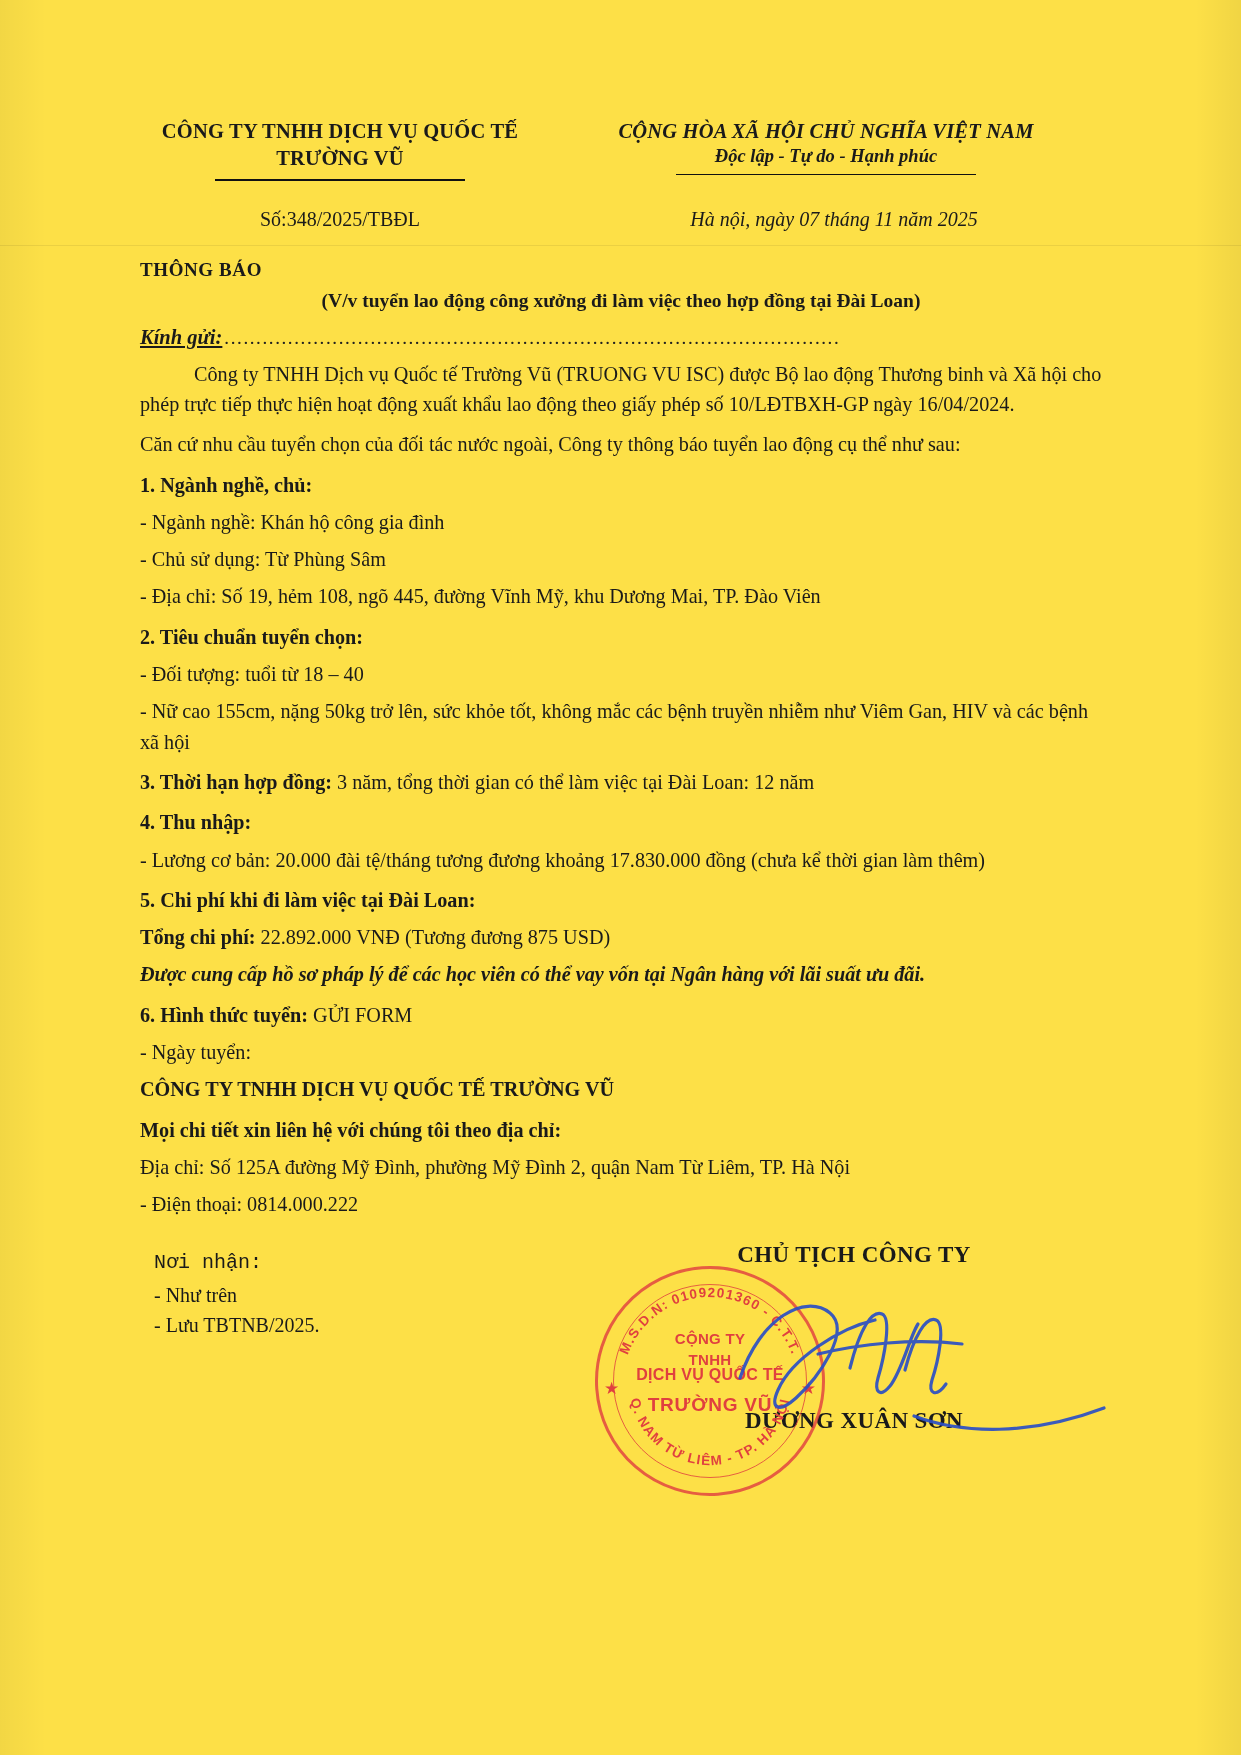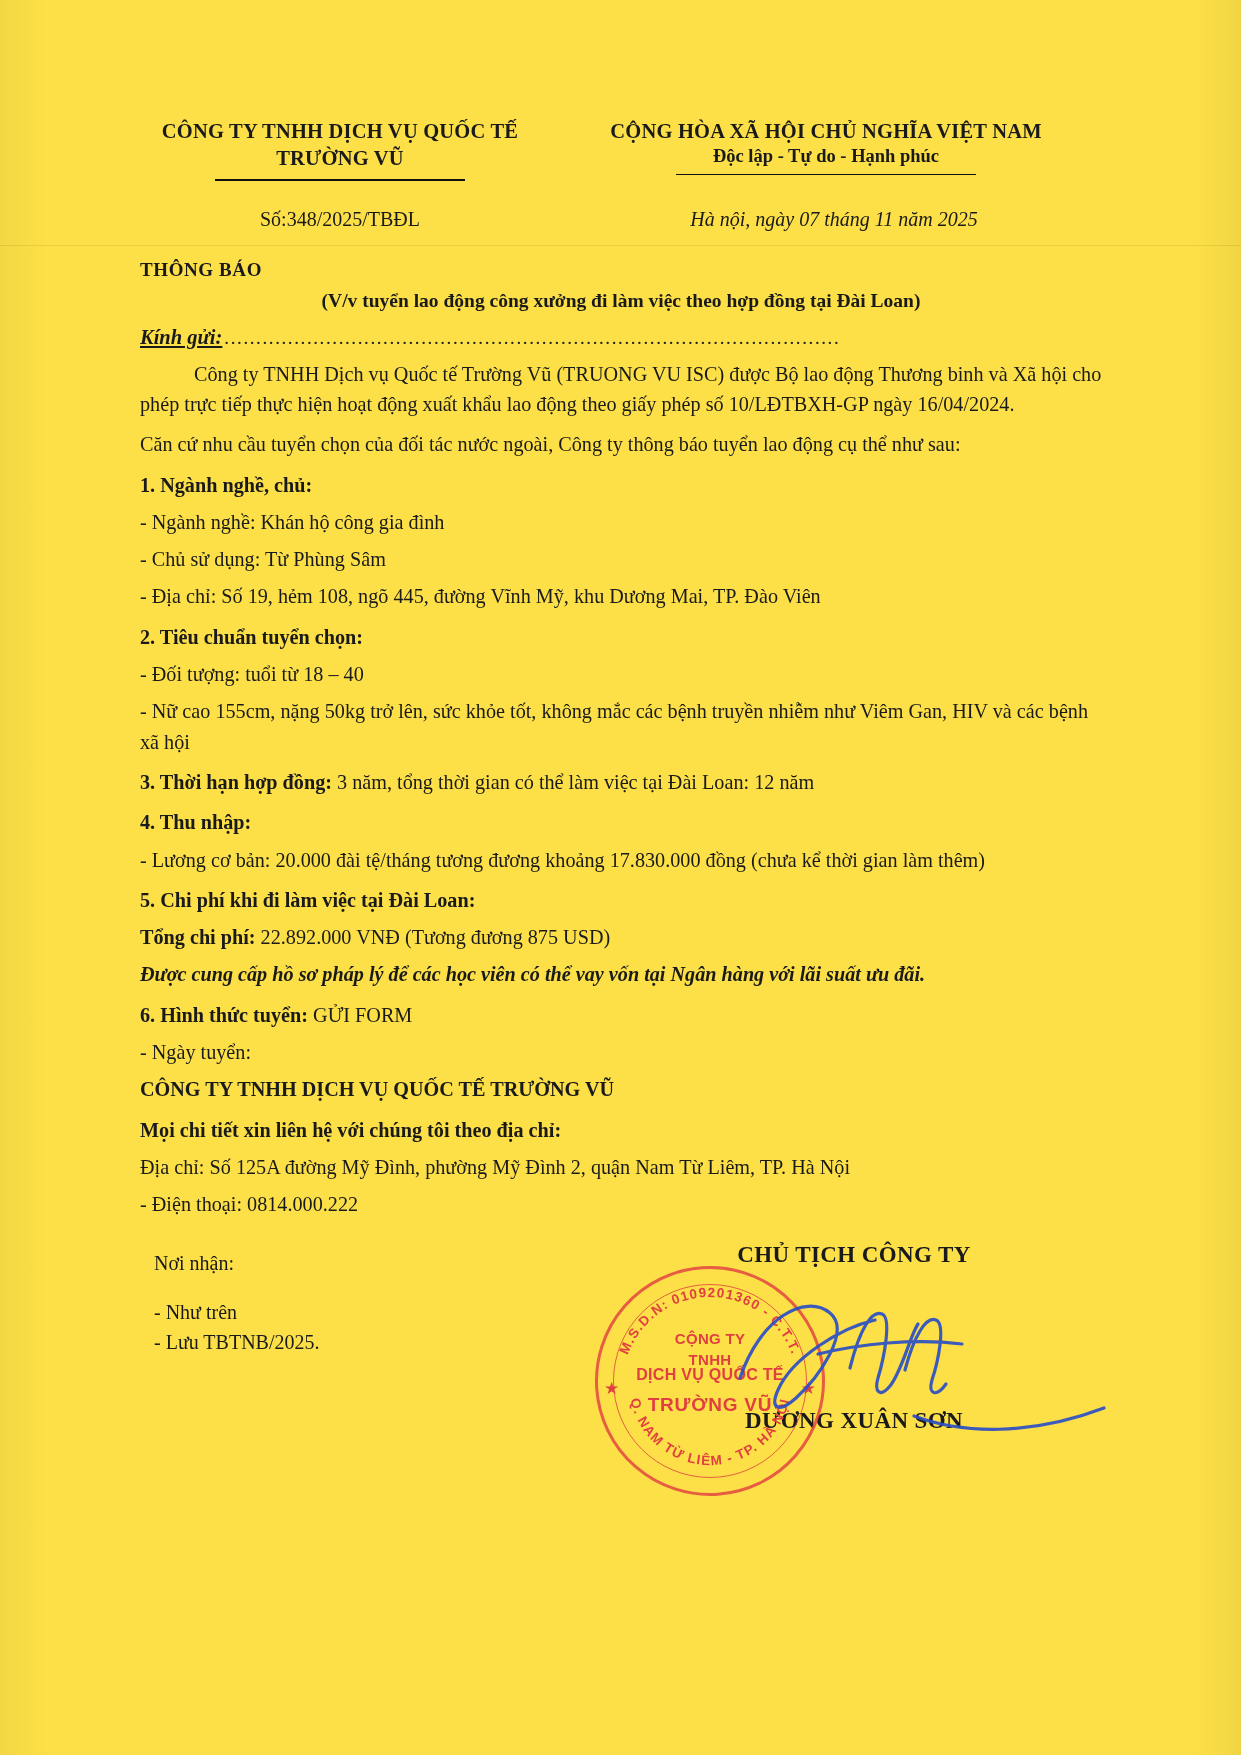--- a/index.html
+++ b/index.html
@@ -34,20 +34,21 @@
     justify-content: flex-start;
   }
   .hdr-left {
     width: 400px;
     text-align: center;
   }
   .hdr-right {
     flex: 1;
     text-align: center;
     padding-left: 10px;
+    font-style: italic;
   }
   .org-name {
     font-weight: bold;
     font-size: 20.5px;
     line-height: 1.32;
     letter-spacing: .2px;
   }
   .rule {
     width: 300px;
     height: 1.6px;
@@ -152,21 +153,22 @@
     margin-top: 28px;
     position: relative;
     min-height: 230px;
   }
   .noinhan {
     font-size: 20px;
     line-height: 1.5;
     padding-left: 14px;
   }
   .noinhan .ttl {
-    margin-bottom: 19px;
+    margin-bottom: 2px;
+    font-family: Liberation Mono, monospace;
   }
   .sign {
     position: absolute;
     right: 38px;
     top: -6px;
     width: 420px;
     text-align: center;
   }
   .sign-title {
     font-weight: bold;

